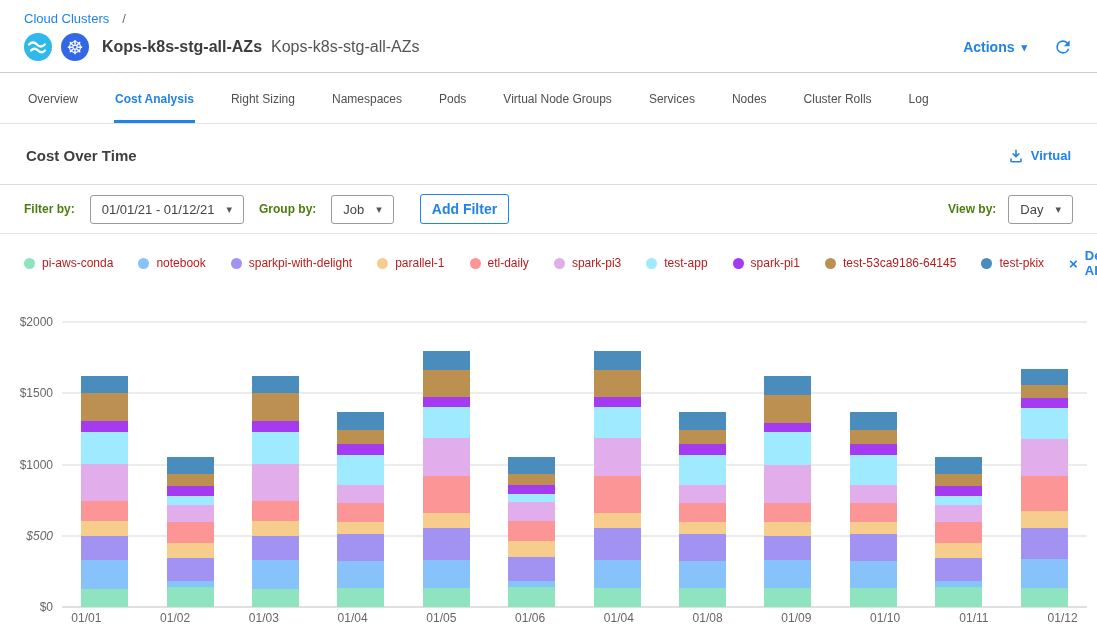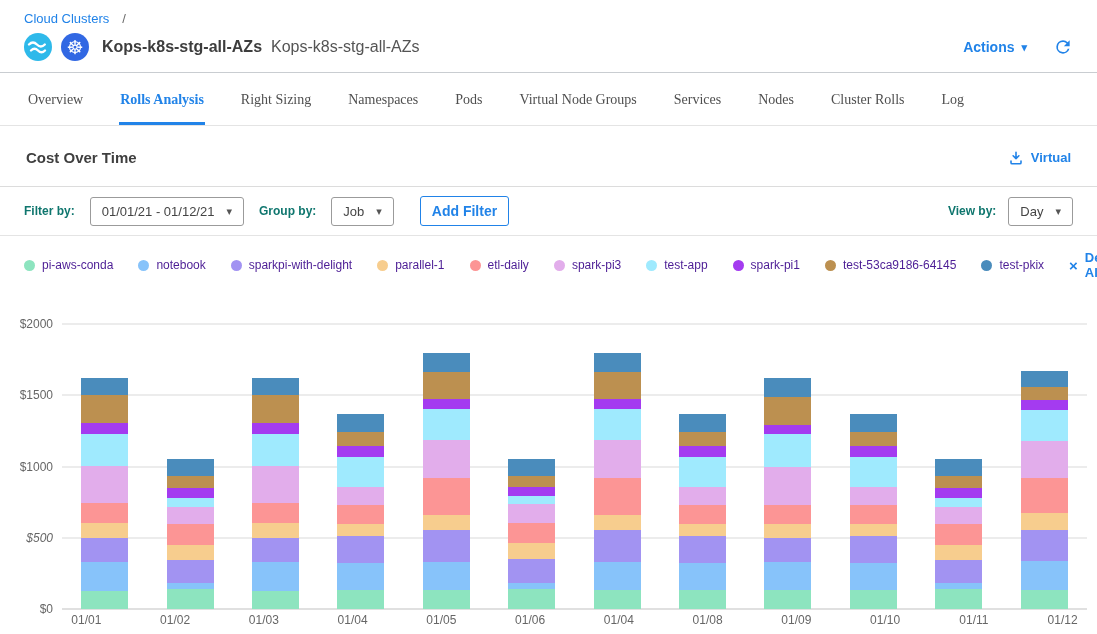--- a/index.html
+++ b/index.html
@@ -20,42 +20,42 @@
   .cluster-title { font-size: 16px; font-weight: bold; color: #3d3d3d; margin-left: 4px; }
   .cluster-subtitle { font-size: 16px; color: #545454; }
   .header-right { margin-left: auto; display: flex; align-items: center; gap: 26px; }
   .actions-btn { background: none; border: none; color: var(--accent); font-family: inherit;
     font-size: 14px; font-weight: bold; display: flex; align-items: center; gap: 7px; cursor: pointer; }
   .caret { font-size: 11px; line-height: 1; }
   .refresh-btn { display: inline-flex; cursor: pointer; }
 
   
   .tabs { display: flex; gap: 35px; padding: 0 27px; border-bottom: 1px solid #e4e4e4; }
-  .tab { font-size: 14px; color: #4f4f4f; padding: 19px 1px 14px; cursor: pointer; border-bottom: 3px solid transparent; white-space: nowrap; font-family: Liberation Serif, serif; }
+  .tab { font-size: 12px; color: #4f4f4f; padding: 19px 1px 14px; cursor: pointer; border-bottom: 3px solid transparent; white-space: nowrap; }
   .tab.active { color: var(--accent); font-weight: bold; border-bottom-color: var(--accent); }
 
   
   .section-header { display: flex; justify-content: space-between; align-items: center; padding: 23px 26px 20px; border-bottom: 1px solid #dcdcdc; }
   .section-title { font-size: 15px; font-weight: bold; color: #3f3f3f; }
   .download-link { display: flex; align-items: center; gap: 7px; color: var(--accent); font-size: 13px; font-weight: bold; cursor: pointer; text-decoration: none; }
 
   
   .filter-row { display: flex; justify-content: space-between; align-items: center; padding: 9px 24px; border-bottom: 1px solid #e4e4e4; }
   .filter-left { display: flex; align-items: center; gap: 15px; }
   .filter-right { display: flex; align-items: center; gap: 12px; }
-  .flabel { font-size: 12px; font-weight: bold; color: #0f766e; }
+  .flabel { font-size: 12px; font-weight: bold; color: #4d7c0f; }
   .select { display: flex; align-items: center; gap: 12px; border: 1px solid #9b9b9b; border-radius: 3px;
     height: 29px; padding: 0 11px; font-size: 13px; color: #444; cursor: pointer; background: #fff; }
   .select .caret { color: #555; }
   .add-filter { border: 1px solid var(--accent); background: #fff; color: var(--accent); font-family: inherit;
     font-size: 14px; font-weight: bold; border-radius: 3px; padding: 6px 11px; margin-left: 11px; cursor: pointer; }
 
   
   .legend-row { display: flex; align-items: center; gap: 25px; padding: 14px 24px 8px; flex-wrap: nowrap; }
-  .legend-item { display: flex; align-items: center; gap: 7px; font-size: 12px; color: #4c1d95; cursor: pointer; white-space: nowrap; }
+  .legend-item { display: flex; align-items: center; gap: 7px; font-size: 12px; color: #b91c1c; cursor: pointer; white-space: nowrap; }
   .dot { width: 11px; height: 11px; border-radius: 50%; flex: 0 0 auto; }
   .deselect { margin-left: auto; display: flex; align-items: center; gap: 7px; color: var(--accent);
     font-size: 13px; font-weight: bold; cursor: pointer; }
   .deselect .x { font-size: 15px; line-height: 1; }
 
   
   .chart-area { position: relative; padding: 36px 10px 0 62px; }
   .plot { position: relative; height: 285px; }
   .gridline { position: absolute; left: 0; right: 0; height: 1px; background: #dadada; transform: translateY(0.5px); }
   .gridline.baseline { background: #c2c2c2; }
@@ -93,21 +93,21 @@
     <span class="refresh-btn">
       <svg viewBox="0 0 24 24" width="20" height="20" aria-hidden="true">
         <path fill="#2183E8" d="M17.65 6.35A7.96 7.96 0 0 0 12 4a8 8 0 1 0 7.73 10h-2.08A6 6 0 1 1 12 6c1.66 0 3.14.69 4.22 1.78L13 11h7V4l-2.35 2.35z"></path>
       </svg>
     </span>
   </div>
 </div>
 
 <nav class="tabs" id="tabs">
     <div class="tab">Overview</div>
-    <div class="tab active">Rolls Analysis</div>
+    <div class="tab active">Cost Analysis</div>
     <div class="tab">Right Sizing</div>
     <div class="tab">Namespaces</div>
     <div class="tab">Pods</div>
     <div class="tab">Virtual Node Groups</div>
     <div class="tab">Services</div>
     <div class="tab">Nodes</div>
     <div class="tab">Cluster Rolls</div>
     <div class="tab">Log</div>
   </nav>
 

